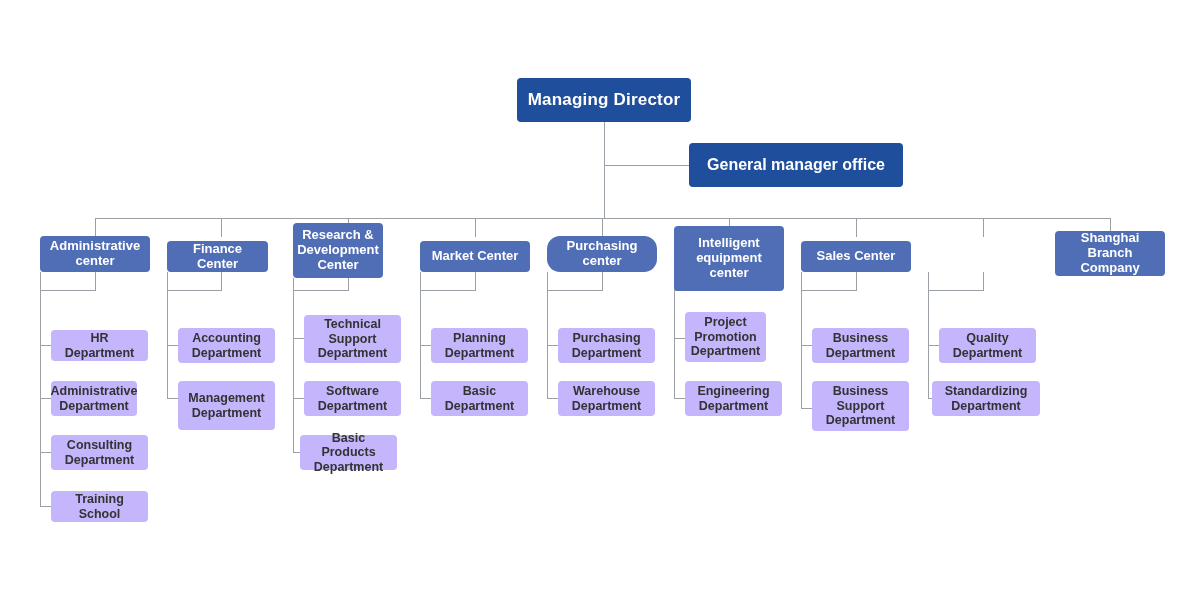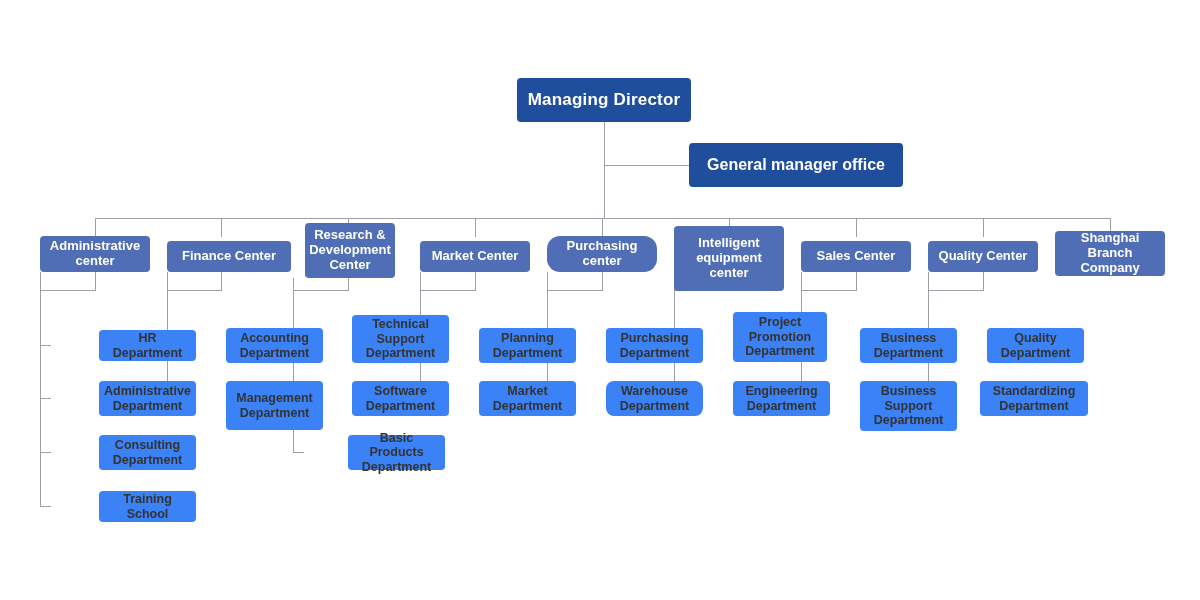--- a/index.html
+++ b/index.html
@@ -44,25 +44,24 @@
     font-weight: bold;
     font-size: 16px;
   }
   .center {
     background: #4f6eb5;
     color: #ffffff;
     font-weight: bold;
     font-size: 13px;
   }
   .dept {
-    background: #3b82f6;
+    background: #c4b5fd;
     color: #333333;
     font-weight: bold;
     font-size: 12.5px;
-    margin-left: 48px;
   }
   .line {
     position: absolute;
     background: #9aa0a6;
   }
   .line.h { height: 1px; }
   .line.v { width: 1px; }
 </style>
 </head>
 <body>
@@ -133,48 +132,47 @@
   <div class="line v" style="left:983px; top:272px; height:18px;"></div>
   <div class="line h" style="left:928px; top:290px; width:56px;"></div>
   <div class="line h" style="left:928px; top:345px; width:11px;"></div>
   <div class="line h" style="left:928px; top:398px; width:11px;"></div>
 
   <div class="node root" style="left:517px; top:78px; width:174px; height:44px;">Managing Director</div>
 
   <div class="node office" style="left:689px; top:143px; width:214px; height:44px;">General manager office</div>
 
   <div class="node center" style="left:40px; top:236px; width:110px; height:36px;">Administrative center</div>
-  <div class="node center" style="left:167px; top:241px; width:124px; height:31px;">Finance Center</div>
-  <div class="node center" style="left:305px; top:223px; width:90px; height:55px;">Research &amp; Development Center</div>
+  <div class="node center" style="left:167px; top:241px; width:101px; height:31px;">Finance Center</div>
+  <div class="node center" style="left:293px; top:223px; width:90px; height:55px;">Research &amp; Development Center</div>
   <div class="node center" style="left:420px; top:241px; width:110px; height:31px;">Market Center</div>
   <div class="node center" style="left:547px; top:236px; width:110px; height:36px;border-radius:13px;">Purchasing center</div>
   <div class="node center" style="left:674px; top:226px; width:110px; height:65px;">Intelligent equipment center</div>
   <div class="node center" style="left:801px; top:241px; width:110px; height:31px;">Sales Center</div>
-  <div class="node center" style="left:928px; top:241px; width:110px; height:31px;">Quality Center</div>
   <div class="node center" style="left:1055px; top:231px; width:110px; height:45px;">Shanghai Branch Company</div>
 
   <div class="node dept" style="left:51px; top:330px; width:97px; height:31px;">HR Department</div>
-  <div class="node dept" style="left:51px; top:381px; width:97px; height:35px;">Administrative Department</div>
+  <div class="node dept" style="left:51px; top:381px; width:86px; height:35px;">Administrative Department</div>
   <div class="node dept" style="left:51px; top:435px; width:97px; height:35px;">Consulting Department</div>
   <div class="node dept" style="left:178px; top:328px; width:97px; height:35px;">Accounting Department</div>
 
   <div class="node dept" style="left:51px; top:491px; width:97px; height:31px;">Training School</div>
   <div class="node dept" style="left:178px; top:381px; width:97px; height:49px;">Management Department</div>
 
   <div class="node dept" style="left:304px; top:315px; width:97px; height:48px;">Technical Support Department</div>
   <div class="node dept" style="left:304px; top:381px; width:97px; height:35px;">Software Department</div>
   <div class="node dept" style="left:300px; top:435px; width:97px; height:35px;">Basic Products Department</div>
 
   <div class="node dept" style="left:431px; top:328px; width:97px; height:35px;">Planning Department</div>
-  <div class="node dept" style="left:431px; top:381px; width:97px; height:35px;">Market Department</div>
+  <div class="node dept" style="left:431px; top:381px; width:97px; height:35px;">Basic Department</div>
 
   <div class="node dept" style="left:558px; top:328px; width:97px; height:35px;">Purchasing Department</div>
-  <div class="node dept" style="left:558px; top:381px; width:97px; height:35px;border-radius:8px;">Warehouse Department</div>
+  <div class="node dept" style="left:558px; top:381px; width:97px; height:35px;">Warehouse Department</div>
 
-  <div class="node dept" style="left:685px; top:312px; width:94px; height:50px;">Project Promotion Department</div>
+  <div class="node dept" style="left:685px; top:312px; width:81px; height:50px;">Project Promotion Department</div>
   <div class="node dept" style="left:685px; top:381px; width:97px; height:35px;">Engineering Department</div>
 
   <div class="node dept" style="left:812px; top:381px; width:97px; height:50px;">Business Support Department</div>
   <div class="node dept" style="left:812px; top:328px; width:97px; height:35px;">Business Department</div>
 
   <div class="node dept" style="left:939px; top:328px; width:97px; height:35px;">Quality Department</div>
   <div class="node dept" style="left:932px; top:381px; width:108px; height:35px;">Standardizing Department</div>
 
 </div>
 

